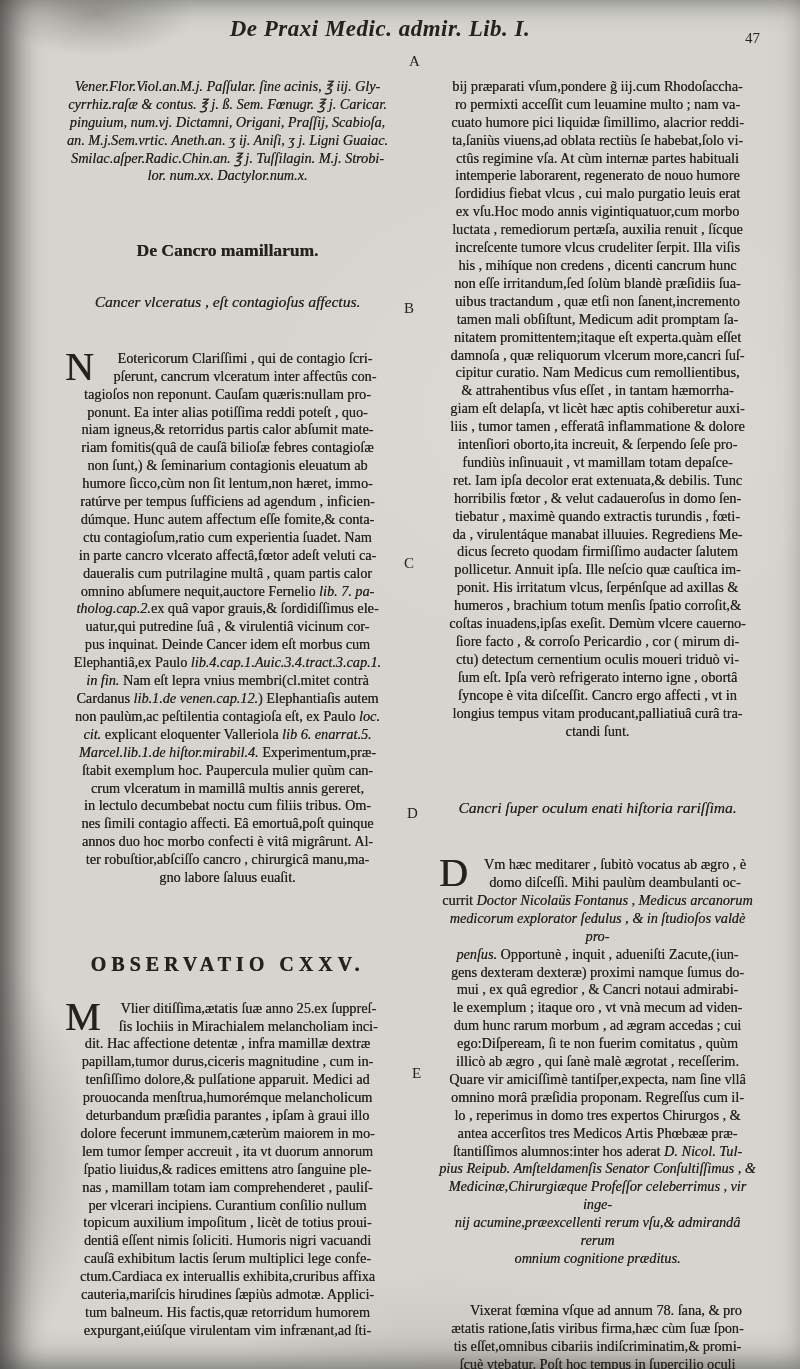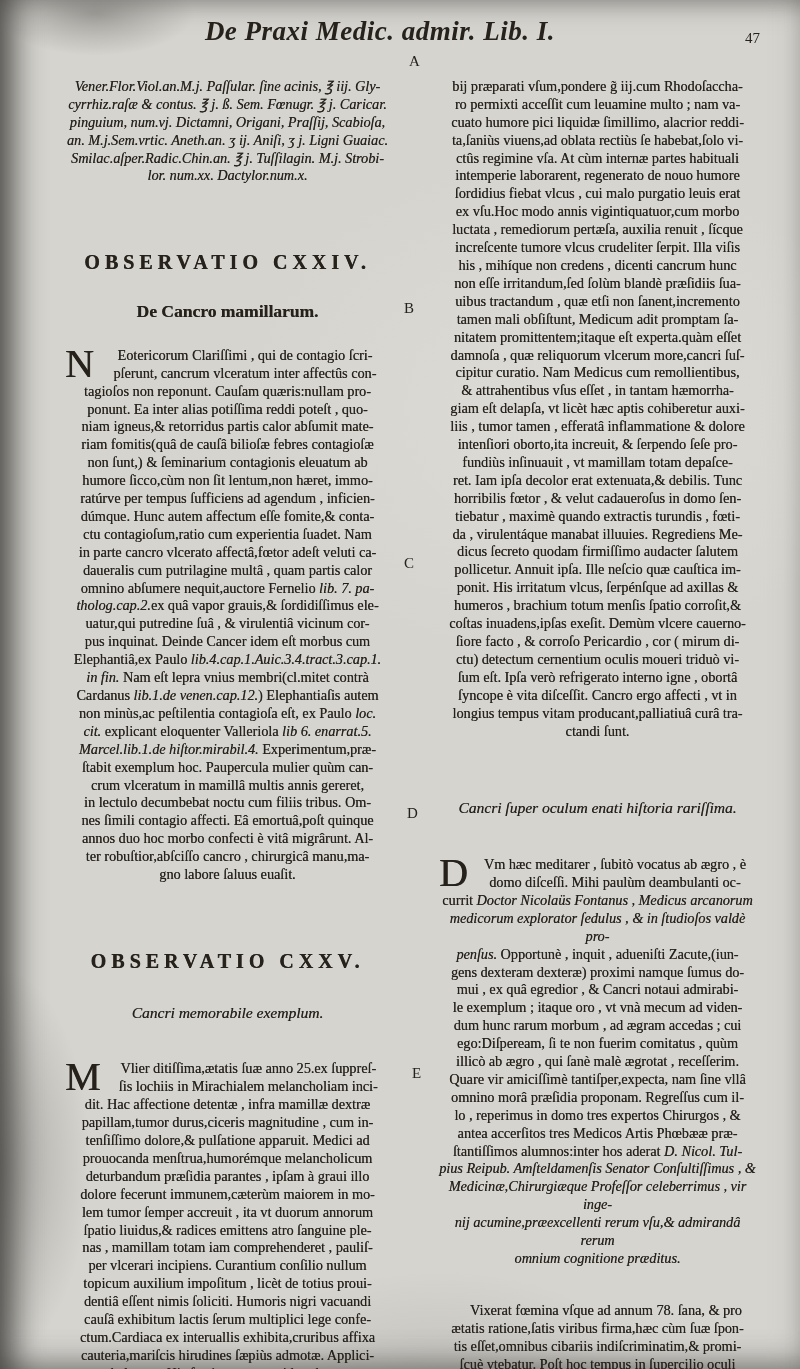--- a/index.html
+++ b/index.html
@@ -16,21 +16,21 @@
   .page::before{
     content:"";position:absolute;inset:0;pointer-events:none;
     background:
       radial-gradient(140px 60px at 12% 1%, rgba(70,68,64,.35), transparent 70%),
       radial-gradient(120px 260px at 0% 85%, rgba(70,68,64,.30), transparent 75%),
       radial-gradient(300px 160px at 55% 101%, rgba(120,118,112,.20), transparent 70%),
       radial-gradient(500px 400px at 70% 30%, rgba(232,231,226,.35), transparent 65%);
   }
   .running-header{
     position:absolute;top:16px;left:0;width:760px;text-align:center;
-    font-style:italic;font-weight:bold;font-size:27px;letter-spacing:.5px;
+    font-style:italic;font-weight:bold;font-size:23px;letter-spacing:.5px;
   }
   .page-number{position:absolute;top:30px;right:40px;font-size:15px;}
   .col{
     position:absolute;top:52px;font-size:14.2px;line-height:17.9px;
     white-space:pre-line;text-align:left;
     text-shadow:.25px 0 0 rgba(38,33,27,.75);
   }
   .col-left{left:57px;width:341px;}
   .col-right{left:431px;width:333px;}
   .it{font-style:italic;}
@@ -70,55 +70,54 @@
   <div class="margin-letter ml-e">E</div>
 
   <div class="col col-left">
     <p class="block it">Vener.Flor.Viol.an.M.j. Paſſular. ſine acinis, ℥ iij. Gly-
 cyrrhiz.raſæ &amp; contus. ℥ j. ß. Sem. Fœnugr. ℥ j. Caricar.
 pinguium, num.vj. Dictamni, Origani, Praſſij, Scabioſa,
 an. M.j.Sem.vrtic. Aneth.an. ʒ ij. Aniſi, ʒ j. Ligni Guaiac.
 Smilac.aſper.Radic.Chin.an. ℥ j. Tuſſilagin. M.j. Strobi-
 lor. num.xx. Dactylor.num.x.</p>
 
-    <h2 class="obs-heading">OBSERVATIO CXXIV.</h2>
     <h3 class="obs-subheading">De Cancro mamillarum.</h3>
+    <p class="obs-subtitle">Cancer vlceratus , eſt contagioſus affectus.</p>
     <p class="block"><span class="dropcap">N</span><span><span>Eotericorum Clariſſimi , qui de contagio ſcri-
 pſerunt, cancrum vlceratum inter affectûs con-
 tagioſos non reponunt. Cauſam quæris:nullam pro-
 ponunt. Ea inter alias potiſſima reddi poteſt , quo-
 niam igneus,&amp; retorridus partis calor abſumit mate-
 riam fomitis(quâ de cauſâ bilioſæ febres contagioſæ
 non ſunt,) &amp; ſeminarium contagionis eleuatum ab
 humore ſicco,cùm non ſit lentum,non hæret, immo-
 ratúrve per tempus ſufficiens ad agendum , inficien-
 dúmque. Hunc autem affectum eſſe fomite,&amp; conta-
 ctu contagioſum,ratio cum experientia ſuadet. Nam
 in parte cancro vlcerato affectâ,fœtor adeſt veluti ca-
 daueralis cum putrilagine multâ , quam partis calor
 omnino abſumere nequit,auctore Fernelio </span><span class="it">lib. 7. pa-
 tholog.cap.2.</span><span>ex quâ vapor grauis,&amp; ſordidiſſimus ele-
 uatur,qui putredine ſuâ , &amp; virulentiâ vicinum cor-
 pus inquinat. Deinde Cancer idem eſt morbus cum
 Elephantiâ,ex Paulo </span><span class="it">lib.4.cap.1.Auic.3.4.tract.3.cap.1.
 in fin.</span><span> Nam eſt lepra vnius membri(cl.mitet contrà
 Cardanus </span><span class="it">lib.1.de venen.cap.12.</span><span>) Elephantiaſis autem
-non minùs,ac peſtilentia contagioſa eſt, ex Paulo </span><span class="it">loc.
+non paulùm,ac peſtilentia contagioſa eſt, ex Paulo </span><span class="it">loc.
 cit.</span><span> explicant eloquenter Valleriola </span><span class="it">lib 6. enarrat.5.
 Marcel.lib.1.de hiſtor.mirabil.4.</span><span> Experimentum,præ-
 ſtabit exemplum hoc. Paupercula mulier quùm can-
 crum vlceratum in mamillâ multis annis gereret,
 in lectulo decumbebat noctu cum filiis tribus. Om-
 nes ſimili contagio affecti. Eâ emortuâ,poſt quinque
 annos duo hoc morbo confecti è vitâ migrârunt. Al-
 ter robuſtior,abſciſſo cancro , chirurgicâ manu,ma-
 gno labore ſaluus euaſit.</span></span></p>
 
     <h2 class="obs-heading">OBSERVATIO CXXV.</h2>
-    <p class="obs-subtitle">Cancri memorabile exemplum.</p>
     <p class="block"><span class="dropcap">M</span><span><span>Vlier ditiſſima,ætatis ſuæ anno 25.ex ſuppreſ-
 ſis lochiis in Mirachialem melancholiam inci-
 dit. Hac affectione detentæ , infra mamillæ dextræ
 papillam,tumor durus,ciceris magnitudine , cum in-
 tenſiſſimo dolore,&amp; pulſatione apparuit. Medici ad
 prouocanda menſtrua,humorémque melancholicum
 deturbandum præſidia parantes , ipſam à graui illo
 dolore fecerunt immunem,cæterùm maiorem in mo-
 lem tumor ſemper accreuit , ita vt duorum annorum
 ſpatio liuidus,&amp; radices emittens atro ſanguine ple-

